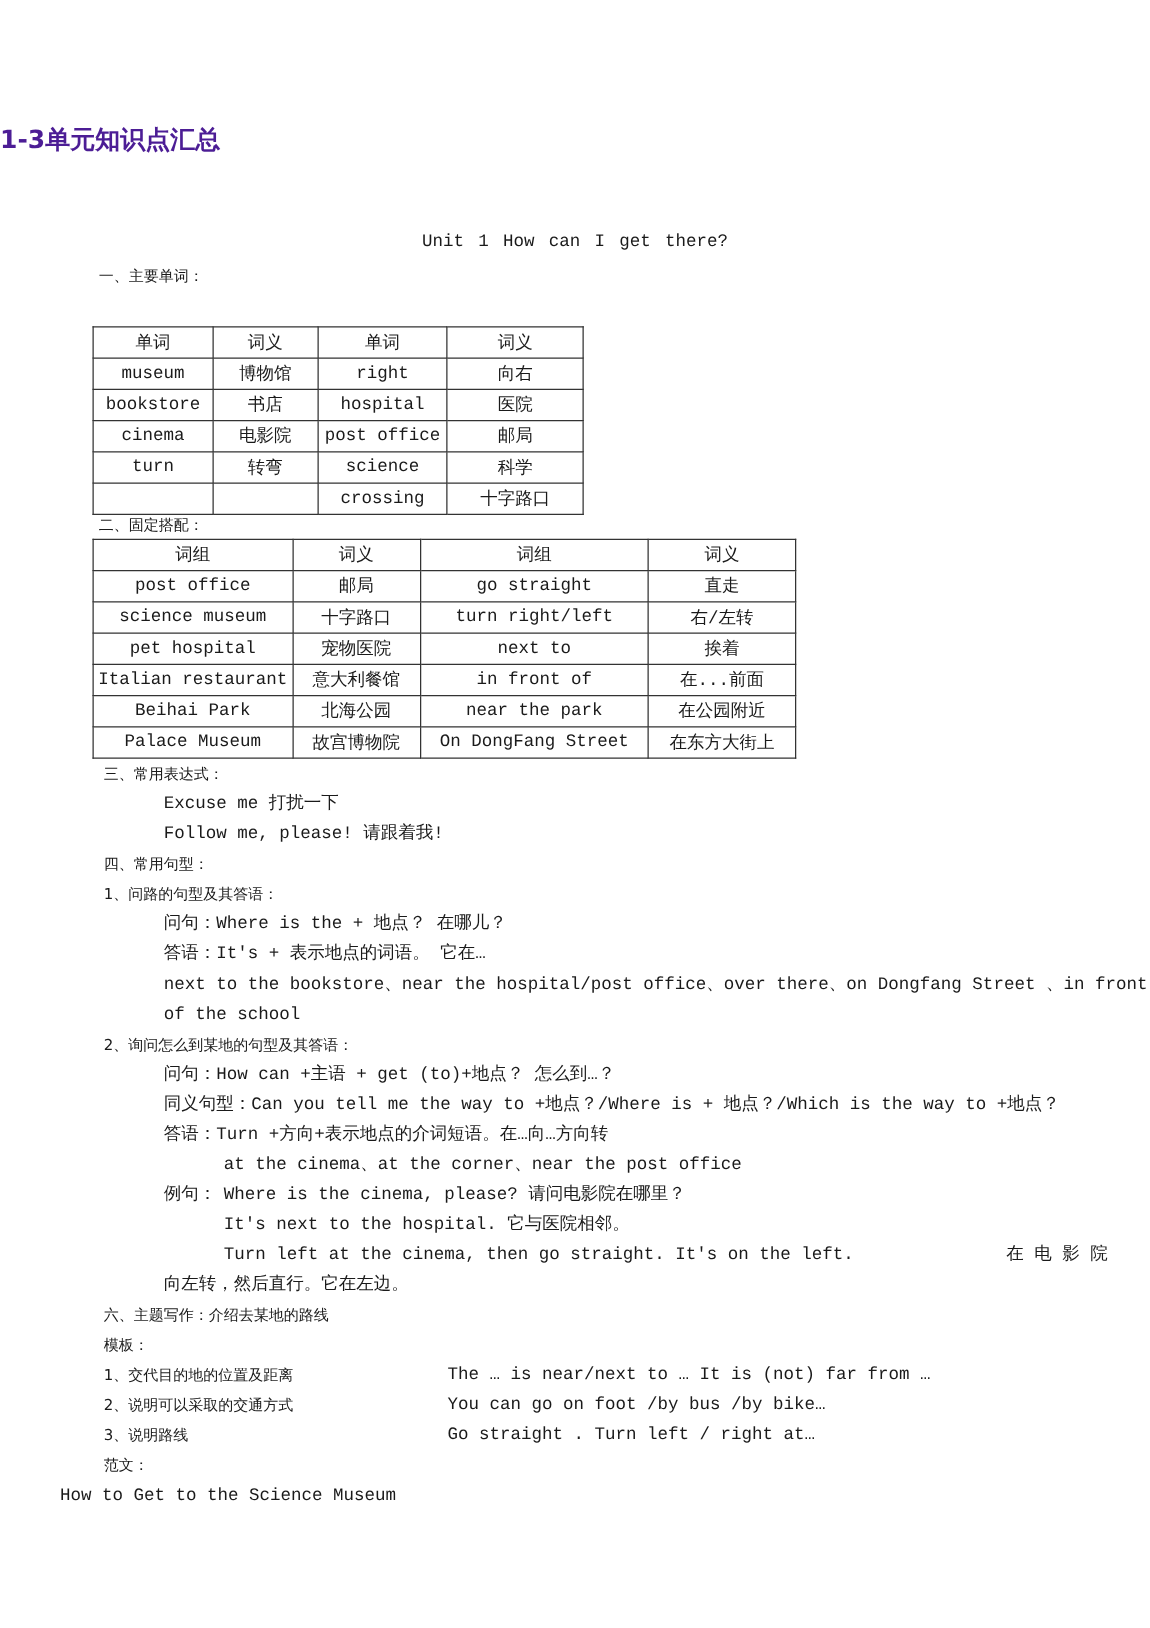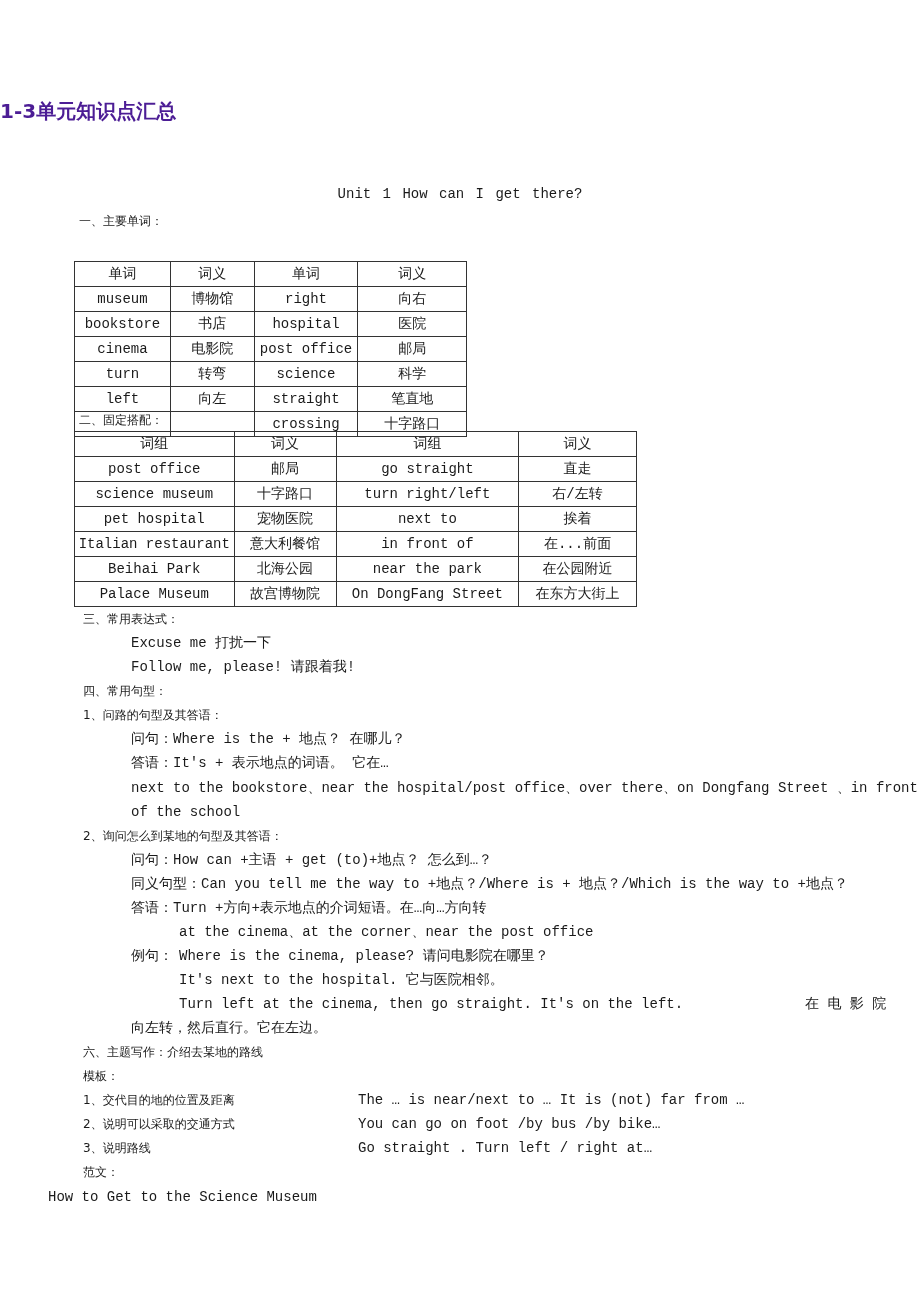--- a/index.html
+++ b/index.html
@@ -56,26 +56,20 @@
         <td>cinema</td>
         <td>电影院</td>
         <td>post office</td>
         <td>邮局</td>
       </tr>
   <tr>
         <td>turn</td>
         <td>转弯</td>
         <td>science</td>
         <td>科学</td>
-      </tr>
-  <tr>
-        <td>left</td>
-        <td>向左</td>
-        <td>straight</td>
-        <td>笔直地</td>
       </tr>
   <tr>
         <td></td>
         <td></td>
         <td>crossing</td>
         <td>十字路口</td>
       </tr>
 </tbody>
   </table>
 

